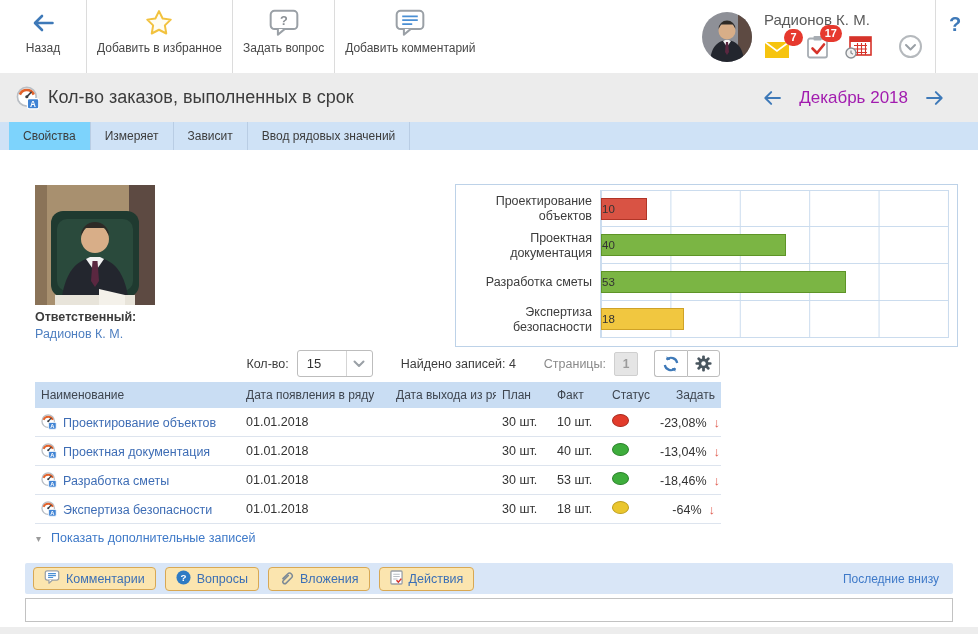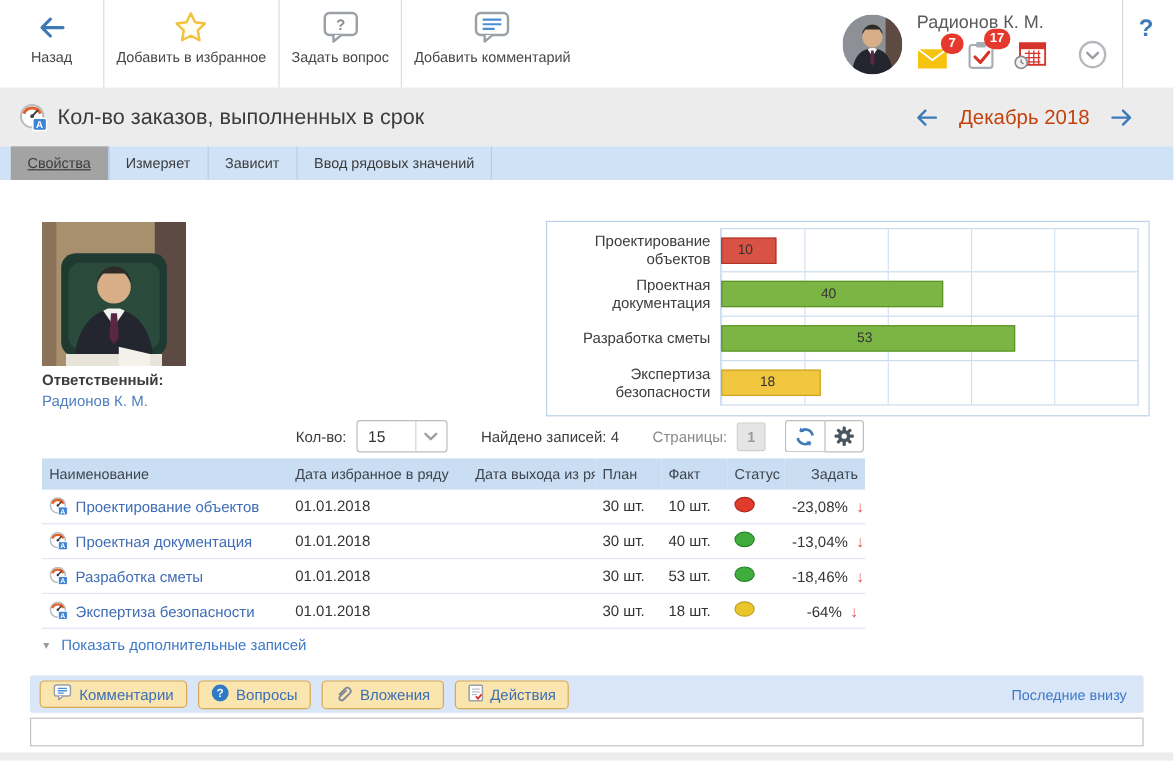--- a/index.html
+++ b/index.html
@@ -26,47 +26,47 @@
   .help-btn{width:38px;text-align:center;padding-top:13px;font-size:20px;font-weight:bold;color:#3e79b8;
             cursor:pointer;align-self:stretch;box-sizing:border-box;}
 
   
   .title-bar{position:absolute;left:0;top:73px;width:978px;height:49px;background:#ececec;
              display:flex;align-items:center;padding:0 16px;box-sizing:border-box;}
   .gauge-lg{width:24px;height:24px;margin-right:8px;flex:0 0 auto;}
   .page-title{font-size:18px;color:#3c3c3c;}
   .date-nav{margin-left:auto;display:flex;align-items:center;margin-right:14px;}
   .nav-arrow{cursor:pointer;display:flex;align-items:center;}
-  .period{font-size:17px;color:#c2410c;margin:12px 14px;}
+  .period{font-size:17px;color:#a21caf;margin:12px 14px;}
 
   
   .tab-bar{position:absolute;left:0;top:122px;width:978px;height:28px;background:#cfe2f6;
            display:flex;padding-left:9px;box-sizing:border-box;}
   .tab{font-size:12px;color:#3c3c3c;line-height:28px;padding:0 14px;border-right:1px solid #b9cde4;cursor:pointer;}
-  .tab.active{background:#a3a3a3;border-right:1px solid #b9cde4;text-decoration:underline;}
+  .tab.active{background:#7dd3fc;border-right:1px solid #b9cde4;}
 
   
   .content{position:absolute;left:0;top:150px;width:978px;height:484px;background:#fff;}
   .photo{position:absolute;left:35px;top:35px;width:120px;height:120px;}
   .resp-label{position:absolute;left:35px;top:160px;font-size:12.5px;font-weight:bold;color:#3c3c3c;}
   .resp-name{position:absolute;left:35px;top:177px;font-size:12.5px;color:#4e7fc0;cursor:pointer;}
 
   
   .chart-box{position:absolute;left:455px;top:34px;width:503px;height:163px;border:1px solid #bdd2e8;
              box-sizing:border-box;padding:5px 8px 4px 4px;background:#fff;}
   .chart-row{display:flex;height:37px;}
   .chart-cat{width:140px;padding-right:8px;box-sizing:border-box;display:flex;align-items:center;
              justify-content:flex-end;text-align:right;font-size:12.5px;color:#3c3c3c;line-height:1.15;}
   .chart-cell{flex:1;position:relative;border-bottom:1px solid #cbdcee;border-right:1px solid #cbdcee;
               border-left:1px solid #cbdcee;
               background:linear-gradient(to right,#cbdcee 1px,transparent 1px);background-size:20% 100%;
               display:flex;align-items:center;}
   .chart-row:first-child .chart-cell{border-top:1px solid #cbdcee;}
   .chart-bar{height:22px;border:1px solid;box-sizing:border-box;display:flex;align-items:center;
-             justify-content:center;padding-right:6px;min-width:14px;}
+             justify-content:flex-start;padding-right:6px;min-width:14px;}
   .bar-val{font-size:11.5px;color:#333;}
 
   
   .controls{position:absolute;top:200px;right:258px;display:flex;align-items:center;}
   .ctl-label{font-size:12.5px;color:#3c3c3c;margin-right:8px;}
   .select{width:76px;height:27px;border:1px solid #bdbdbd;border-radius:3px;background:#fff;display:flex;
           box-sizing:border-box;cursor:pointer;}
   .select-val{flex:1;font-size:13px;color:#333;display:flex;align-items:center;padding-left:9px;}
   .select-arrow{width:25px;border-left:1px solid #d5d5d5;display:flex;align-items:center;justify-content:center;}
   .found{font-size:12.5px;color:#3c3c3c;margin-left:28px;}
@@ -343,21 +343,21 @@
           <col style="width:150px">
           <col style="width:106px">
           <col style="width:55px">
           <col style="width:55px">
           <col style="width:48px">
           <col style="width:67px">
         </colgroup>
       <thead>
           <tr id="table-head-row">
             <th>Наименование</th>
-            <th>Дата избранное в ряду</th>
+            <th>Дата появления в ряду</th>
             <th>Дата выхода из ряда</th>
             <th class="num">План</th>
             <th class="num">Факт</th>
             <th>Статус</th>
             <th class="tr-h">Задать</th>
           </tr>
         </thead>
       <tbody id="table-body">
           <tr>
             <td class="c-name"><svg class="gauge-sm" viewBox="0 0 20 20">

